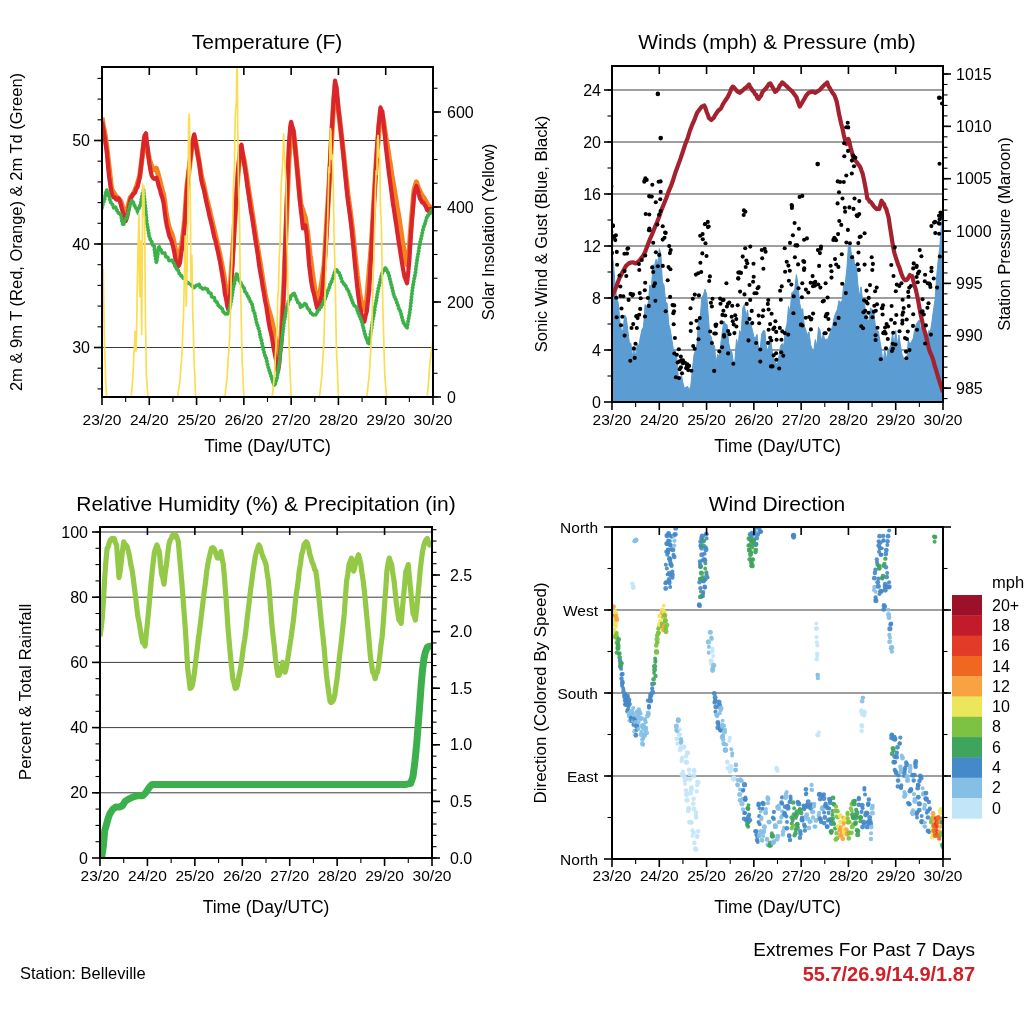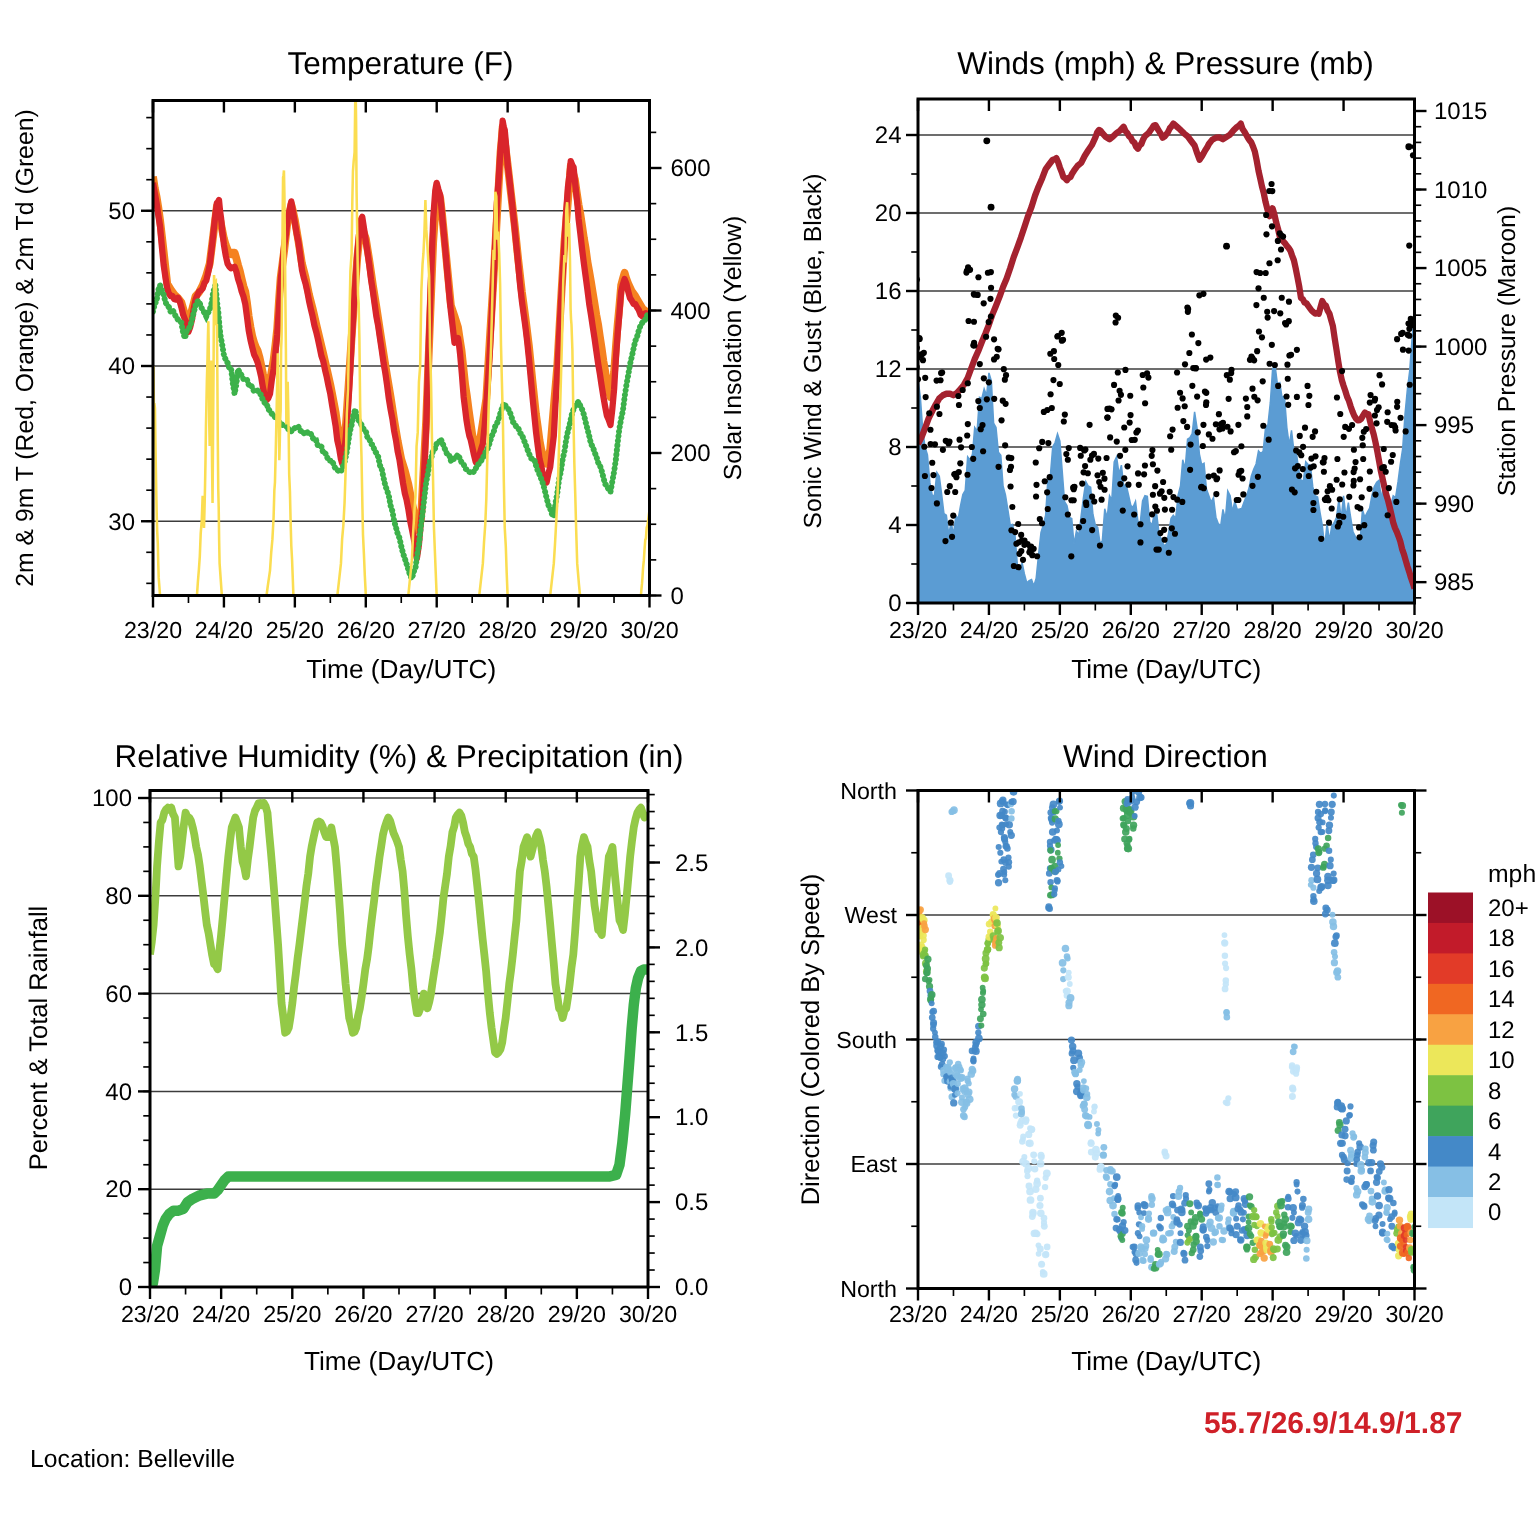--- a/index.html
+++ b/index.html
@@ -2039,23 +2039,24 @@
           <text x="992" y="813.65" text-anchor="start" font-size="16">0</text>
           <text x="992" y="588" text-anchor="start" font-size="16.5">mph</text>
         </g>
       </g>
       <clipPath id="cp4">
         <rect x="612" y="527" width="331" height="332"></rect>
       </clipPath>
     </svg>
 
   <div class="footer-left">
-    <div>Location: Belleville</div>
+    <div>Station: Belleville</div>
     
     
     
     
   </div>
 
   <div class="footer-right">
+    <div>Extremes For Past 7 Days</div>
     <div class="vals" style="color: rgb(207, 32, 40);">55.7/26.9/14.9/1.87</div>
   </div>
 </div>
 
 </body></html>

